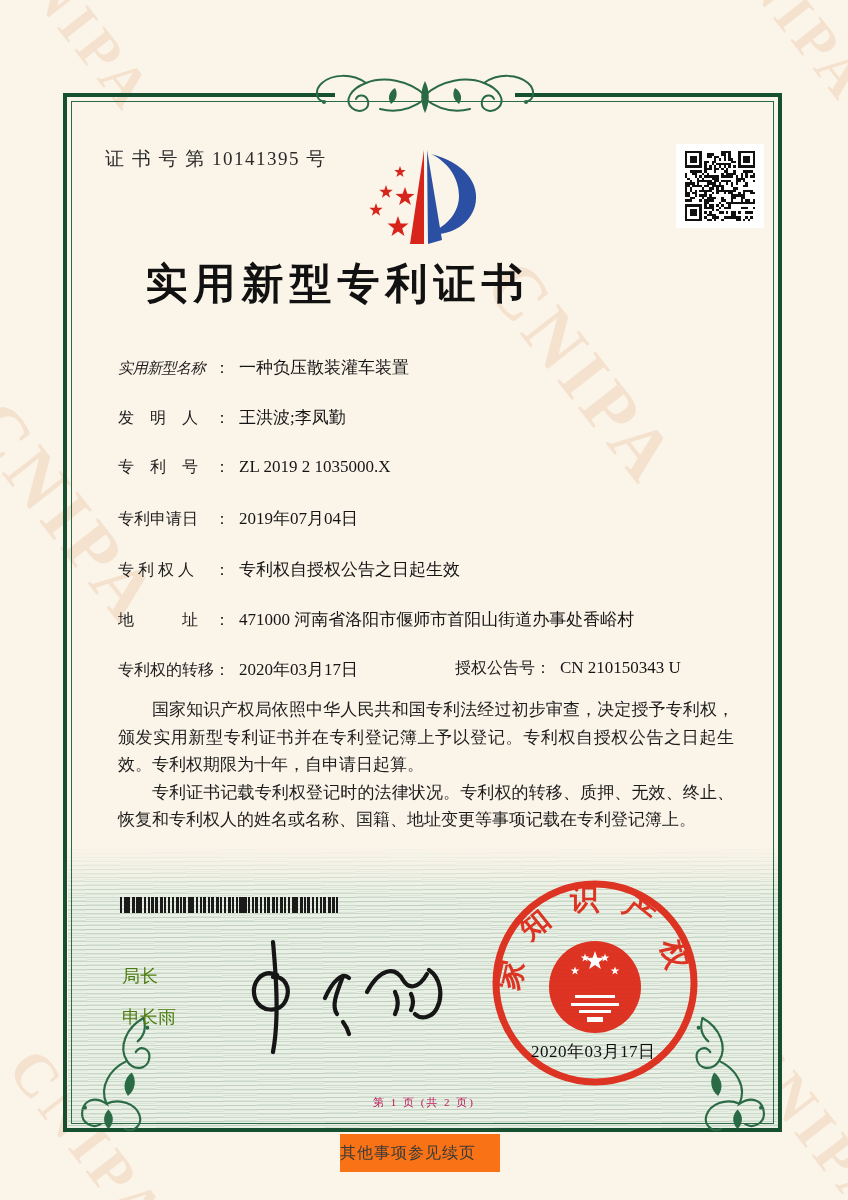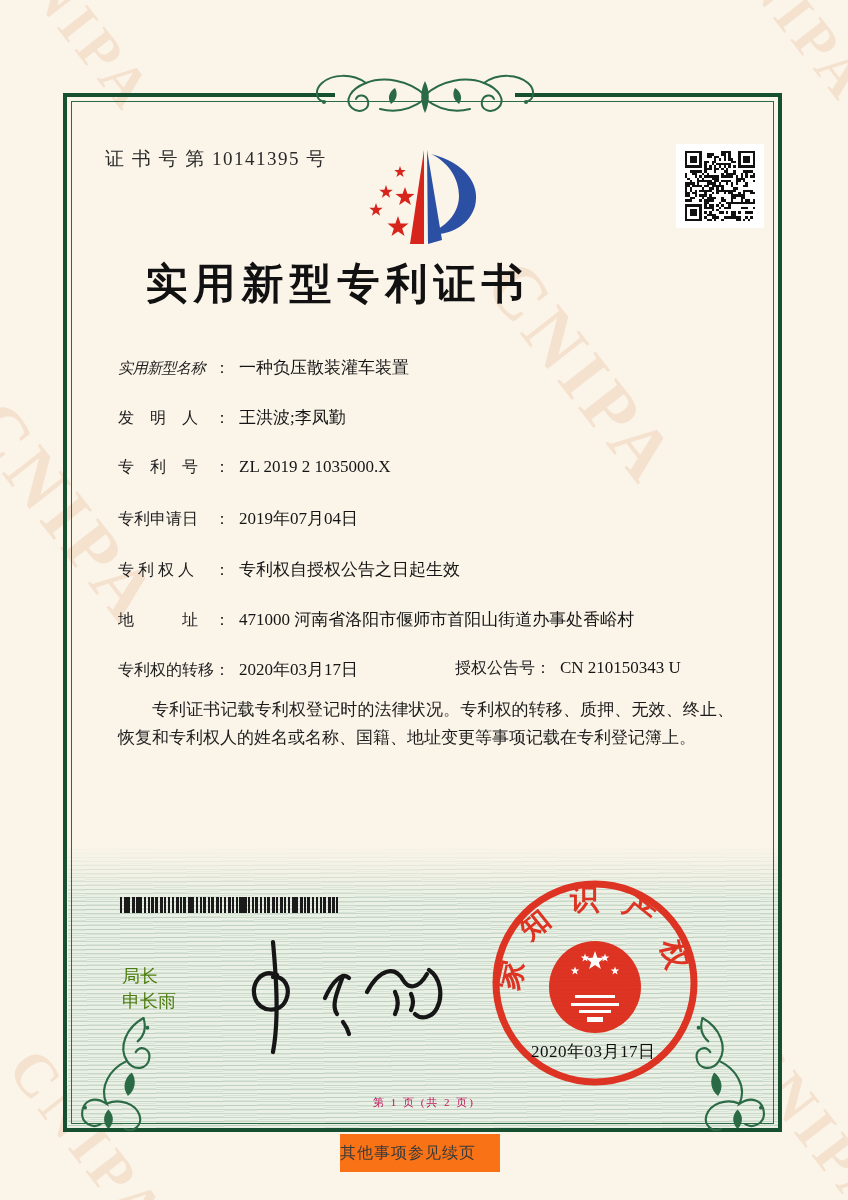--- a/index.html
+++ b/index.html
@@ -62,21 +62,21 @@
   .paras p{margin:0;text-indent:2em;}
   .barcode{
     position:absolute;left:120px;top:897px;width:218px;height:16px;
     background:
       repeating-linear-gradient(90deg,#1a1a1a 0 2px,rgba(0,0,0,0) 2px 4px),
       repeating-linear-gradient(90deg,#1a1a1a 0 1px,rgba(0,0,0,0) 1px 7px),
       repeating-linear-gradient(90deg,rgba(0,0,0,0) 0 5px,#1a1a1a 5px 7px,rgba(0,0,0,0) 7px 13px);
   }
   .signer{position:absolute;left:122px;top:964px;font-size:18px;color:#4d7c0f;
     font-family:"Liberation Sans","DejaVu Sans",sans-serif;}
-  .signer .name{margin-top:1px;}
+  .signer .name{margin-top:17px;}
   .signature{position:absolute;left:240px;top:928px;}
   .seal{position:absolute;left:489px;top:877px;opacity:.95;}
   .seal-date{
     position:absolute;left:531px;top:1040px;width:150px;font-size:17px;color:#101010;
     letter-spacing:.5px;white-space:nowrap;
   }
   .page-info{
     position:absolute;left:0;top:1095px;width:848px;text-align:center;
     font-size:11px;color:#be185d;letter-spacing:2px;
   }
@@ -502,20 +502,21 @@
       <div class="f-row"><span class="f-label">地　　　址</span><span class="f-colon">：</span><span class="f-value">471000 河南省洛阳市偃师市首阳山街道办事处香峪村</span></div>
       <div class="f-row" id="grant-row">
       <span class="f-label">专利权的转移</span><span class="f-colon">：</span><span class="f-value">2020年03月17日</span>
       <span class="f-pair2">
         <span class="f-label" style="min-width:0;">授权公告号</span><span class="f-colon">：</span><span class="f-value">CN 210150343 U</span>
       </span>
     </div>
   </div>
 
   <div class="paras">
+    <p>国家知识产权局依照中华人民共和国专利法经过初步审查，决定授予专利权，颁发实用新型专利证书并在专利登记簿上予以登记。专利权自授权公告之日起生效。专利权期限为十年，自申请日起算。</p>
     <p>专利证书记载专利权登记时的法律状况。专利权的转移、质押、无效、终止、恢复和专利权人的姓名或名称、国籍、地址变更等事项记载在专利登记簿上。</p>
   </div>
 
   <div class="barcode"></div>
 
   <div class="signer">
     <div>局长</div>
     <div class="name">申长雨</div>
   </div>
 

